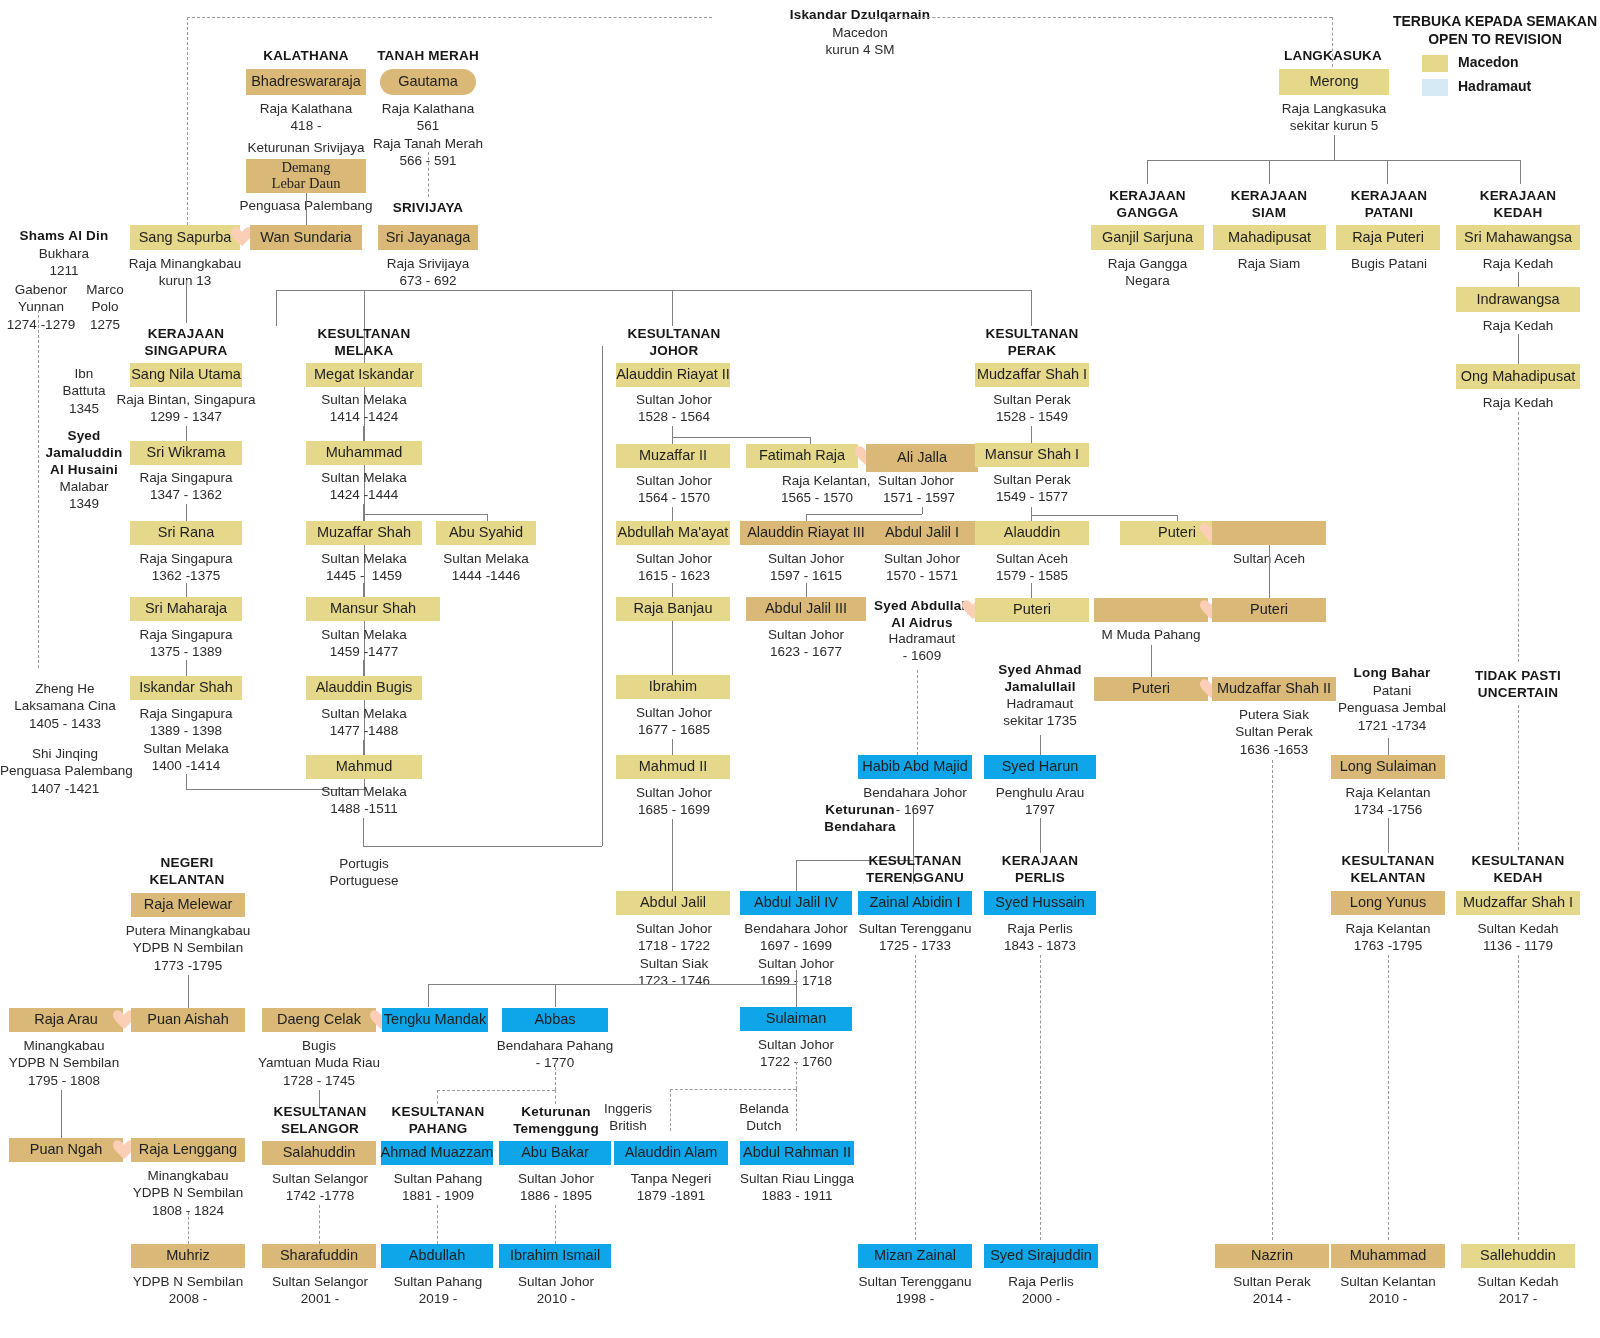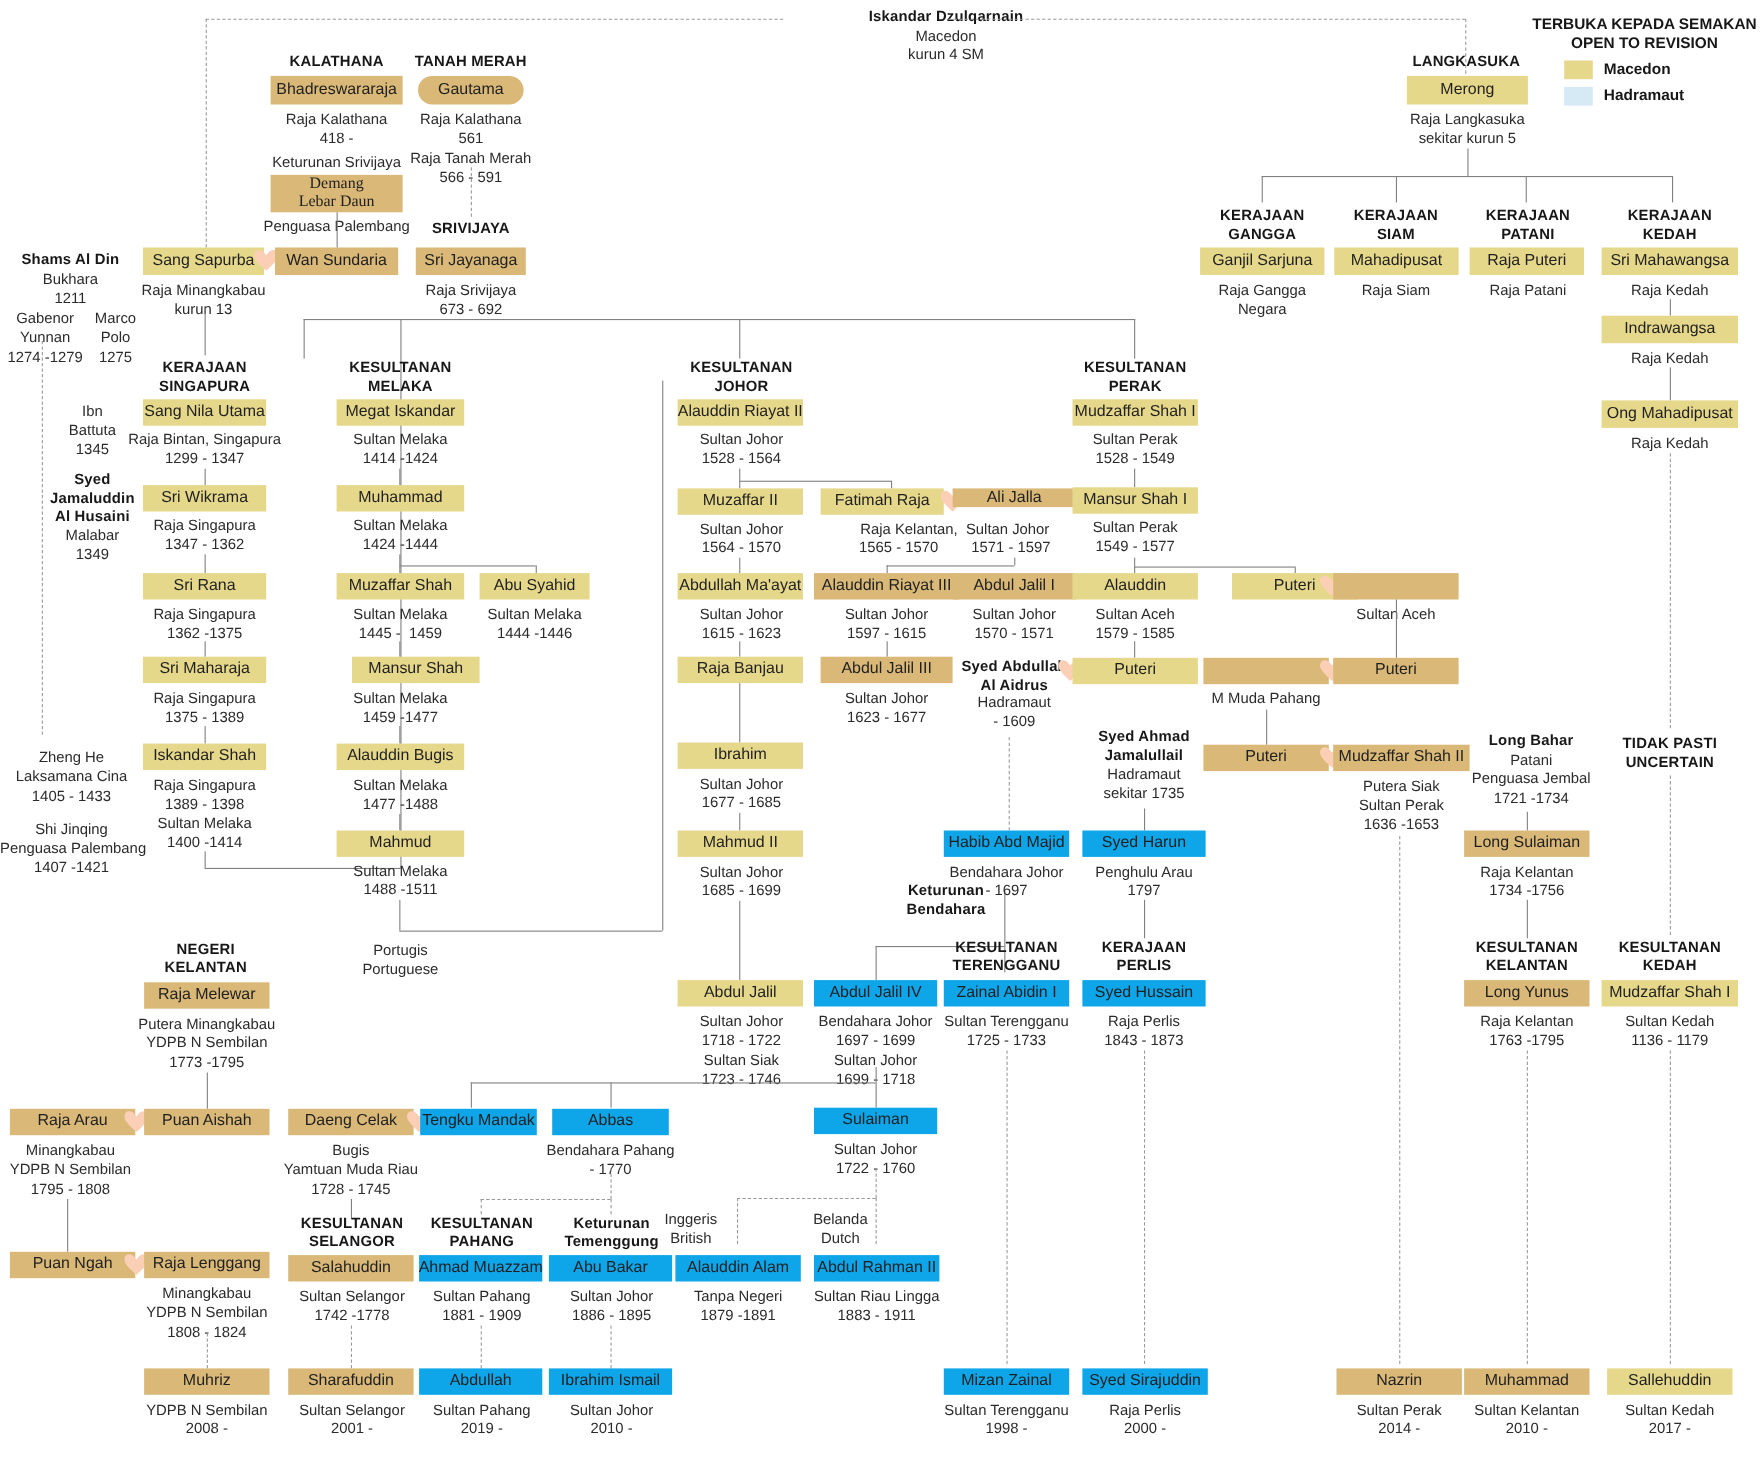--- a/index.html
+++ b/index.html
@@ -99,21 +99,21 @@
 Negara</div>
 
   <div class="hdr" style="left:1208px;top:188px;width:122px;">KERAJAAN
 SIAM</div>
   <div class="box c-mac" style="left:1213px;top:225px;width:113px;height:25px;">Mahadipusat</div>
   <div class="cap" style="left:1208px;top:255px;width:122px;">Raja Siam</div>
 
   <div class="hdr" style="left:1330px;top:188px;width:118px;">KERAJAAN
 PATANI</div>
   <div class="box c-mac" style="left:1336px;top:225px;width:104px;height:25px;">Raja Puteri</div>
-  <div class="cap" style="left:1330px;top:255px;width:118px;">Raja Patani</div>
+  <div class="cap" style="left:1330px;top:255px;width:118px;">Bugis Patani</div>
 
   <div class="hdr" style="left:1452px;top:188px;width:132px;">KERAJAAN
 KEDAH</div>
   <div class="box c-mac" style="left:1456px;top:225px;width:124px;height:25px;">Sri Mahawangsa</div>
   <div class="cap" style="left:1452px;top:255px;width:132px;">Raja Kedah</div>
   <div class="ln lnv" style="left:1518px;top:272px;height:15px;"></div>
   <div class="box c-mac" style="left:1456px;top:287px;width:124px;height:25px;">Indrawangsa</div>
   <div class="cap" style="left:1452px;top:317px;width:132px;">Raja Kedah</div>
   <div class="ln lnv" style="left:1518px;top:334px;height:30px;"></div>
   <div class="box c-mac" style="left:1456px;top:364px;width:124px;height:25px;">Ong Mahadipusat</div>
@@ -193,21 +193,21 @@
   <div class="ln lnh" style="left:363px;top:514px;width:124px;"></div>
   <div class="ln lnv" style="left:363px;top:514px;height:7px;"></div>
   <div class="ln lnv" style="left:487px;top:514px;height:7px;"></div>
   <div class="box c-mac" style="left:306px;top:521px;width:116px;height:24px;">Muzaffar Shah</div>
   <div class="cap" style="left:300px;top:550px;width:128px;">Sultan Melaka
 1445 -  1459</div>
   <div class="box c-mac" style="left:436px;top:521px;width:100px;height:24px;">Abu Syahid</div>
   <div class="cap" style="left:424px;top:550px;width:124px;">Sultan Melaka
 1444 -1446</div>
   <div class="ln lnv" style="left:363px;top:583px;height:14px;"></div>
-  <div class="box c-mac" style="left:320px;top:597px;width:116px;height:24px;">Mansur Shah</div>
+  <div class="box c-mac" style="left:306px;top:597px;width:134px;height:24px;">Mansur Shah</div>
   <div class="cap" style="left:300px;top:626px;width:128px;">Sultan Melaka
 1459 -1477</div>
   <div class="ln lnv" style="left:363px;top:660px;height:16px;"></div>
   <div class="box c-mac" style="left:306px;top:676px;width:116px;height:24px;">Alauddin Bugis</div>
   <div class="cap" style="left:300px;top:705px;width:128px;">Sultan Melaka
 1477 -1488</div>
   <div class="ln lnv" style="left:363px;top:740px;height:15px;"></div>
   <div class="box c-mac" style="left:306px;top:755px;width:116px;height:24px;">Mahmud</div>
   <div class="cap" style="left:300px;top:783px;width:128px;">Sultan Melaka
 1488 -1511</div>
@@ -228,21 +228,21 @@
   <div class="ln lnv" style="left:810px;top:437px;height:7px;"></div>
   <div class="box c-mac" style="left:616px;top:444px;width:114px;height:24px;">Muzaffar II</div>
   <div class="cap" style="left:610px;top:472px;width:128px;">Sultan Johor
 1564 - 1570</div>
   <div class="box c-mac" style="left:746px;top:444px;width:112px;height:24px;">Fatimah Raja</div>
   <div class="heart" style="left:855px;top:446px;">
       <svg viewBox="0 0 22 20">
         <path d="M11 19 C3 12 0 8 0 5 C0 1 4 -1 7 1 C9 2 10 4 11 5 C12 4 13 2 15 1 C18 -1 22 1 22 5 C22 8 19 12 11 19Z" fill="#fbcfb5"></path>
       </svg>
     </div>
-  <div class="box c-mac2" style="left:866px;top:444px;width:112px;height:17px;">Ali Jalla</div>
+  <div class="box c-mac2" style="left:866px;top:444px;width:112px;height:28px;">Ali Jalla</div>
   <div class="cap" style="left:748px;top:472px;width:240px;">Raja Kelantan,  Sultan Johor</div>
   <div class="cap" style="left:748px;top:489px;width:240px;">1565 - 1570        1571 - 1597</div>
 
   <div class="ln lnv" style="left:672px;top:507px;height:14px;"></div>
   <div class="box c-mac" style="left:616px;top:521px;width:114px;height:24px;">Abdullah Ma'ayat</div>
   <div class="cap" style="left:610px;top:550px;width:128px;">Sultan Johor
 1615 - 1623</div>
 
   <div class="ln lnv" style="left:922px;top:507px;height:7px;"></div>
   <div class="ln lnh" style="left:806px;top:514px;width:116px;"></div>

